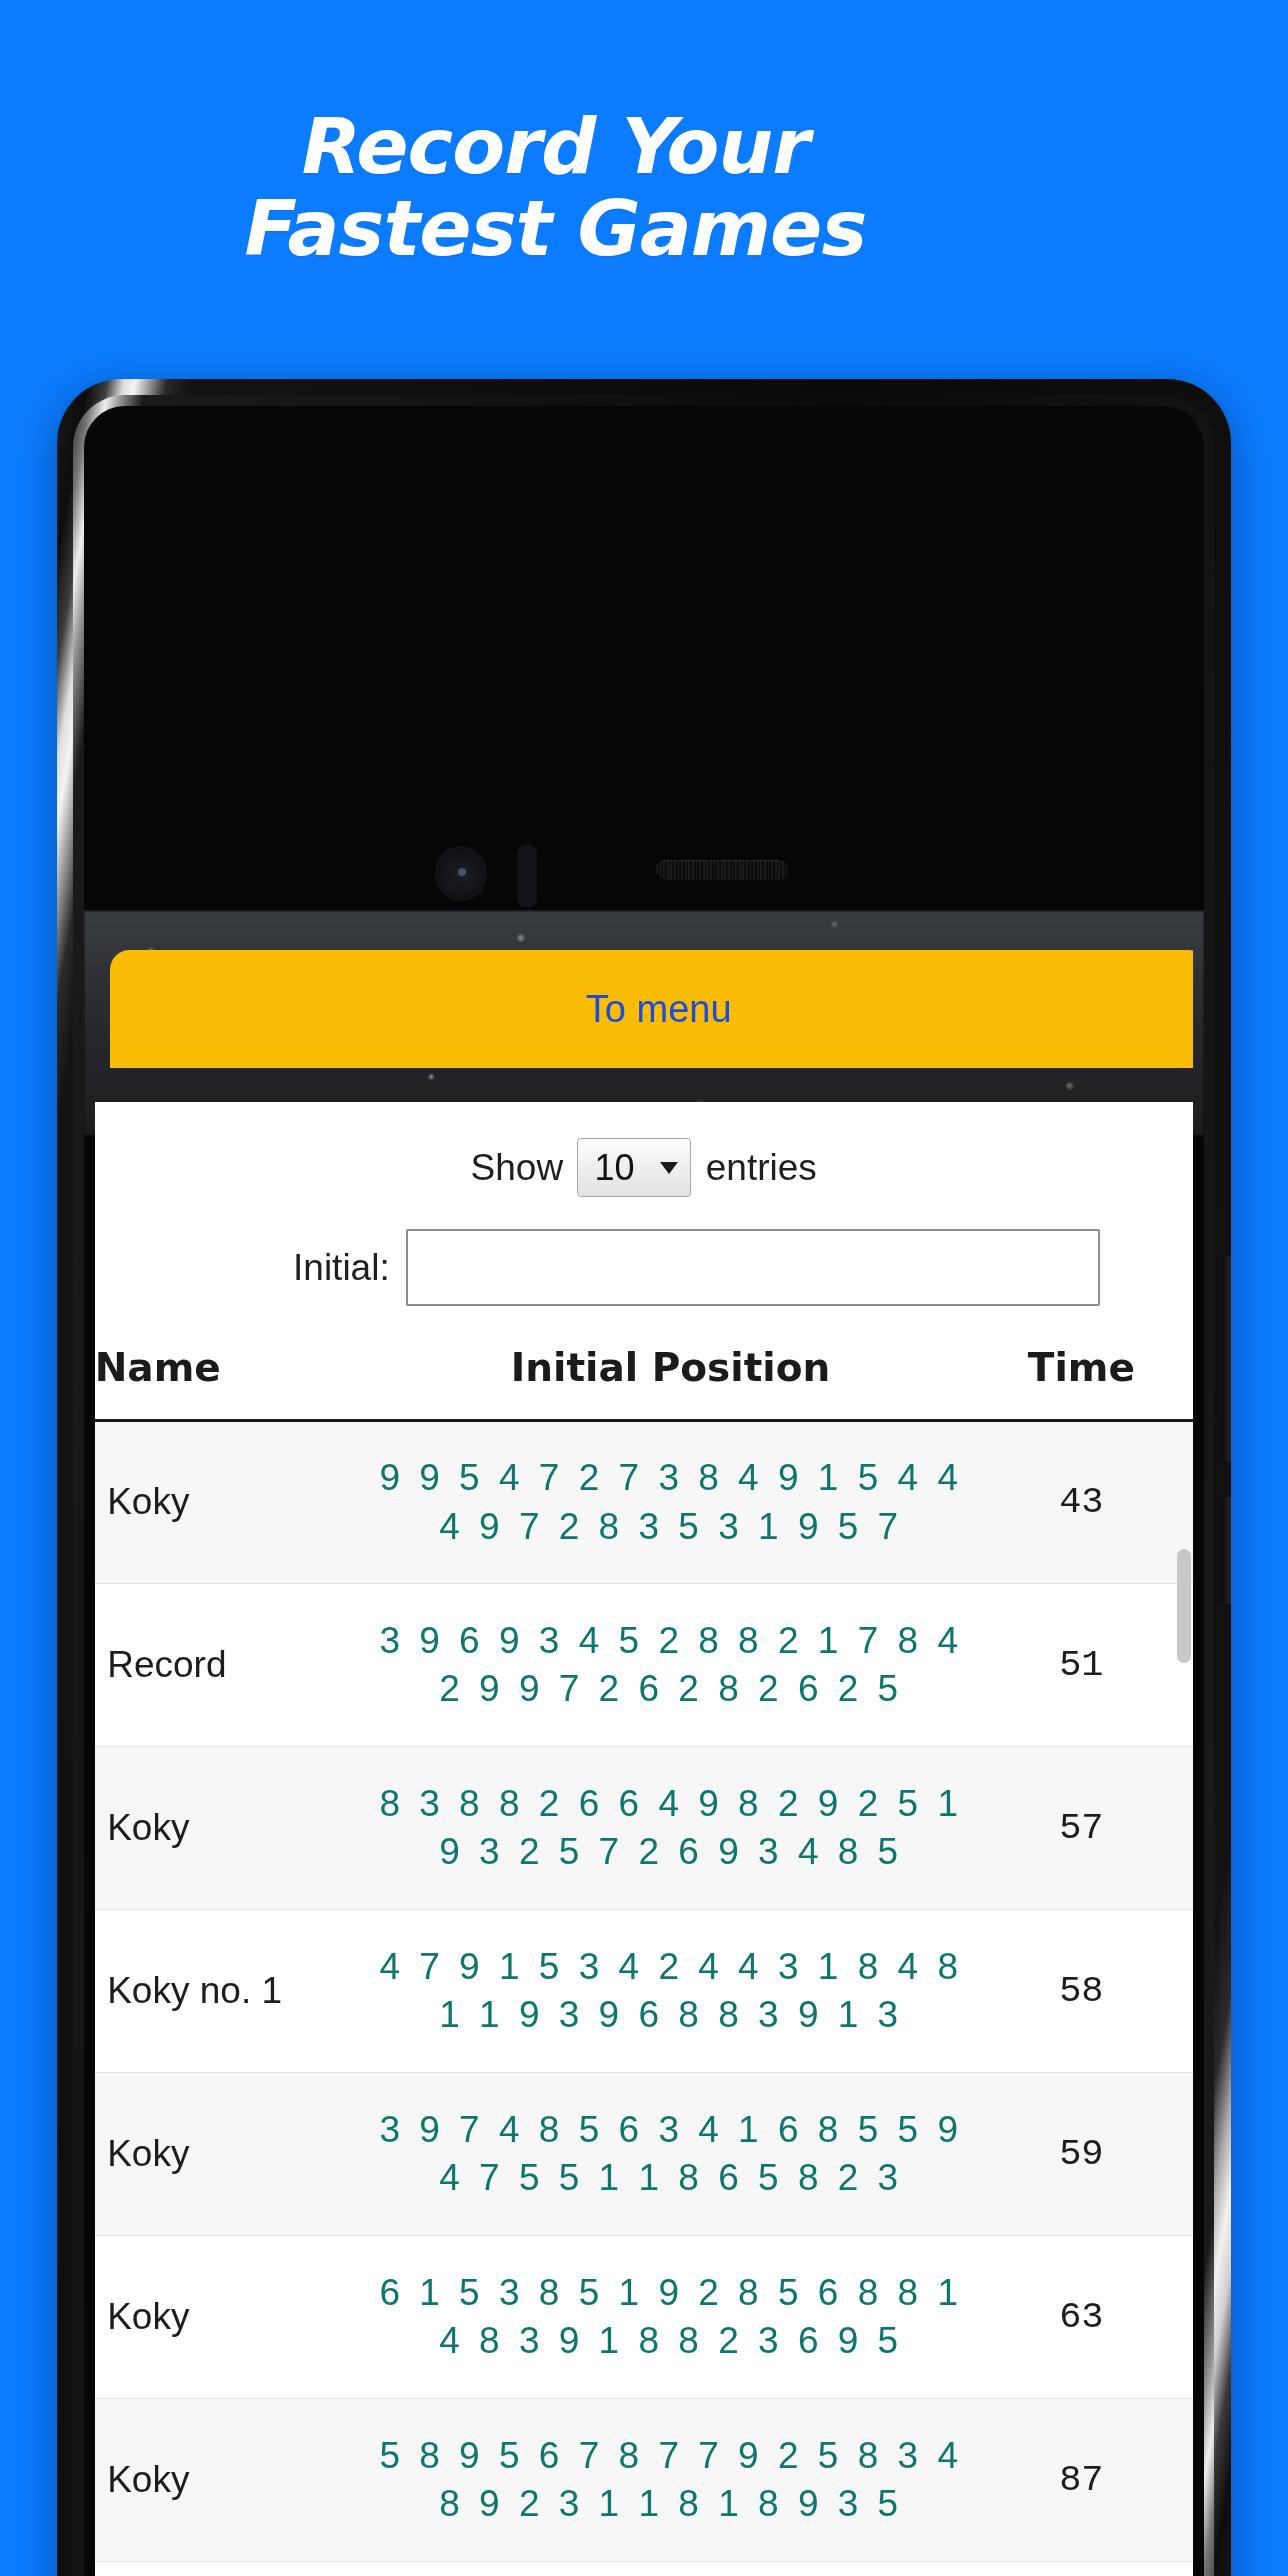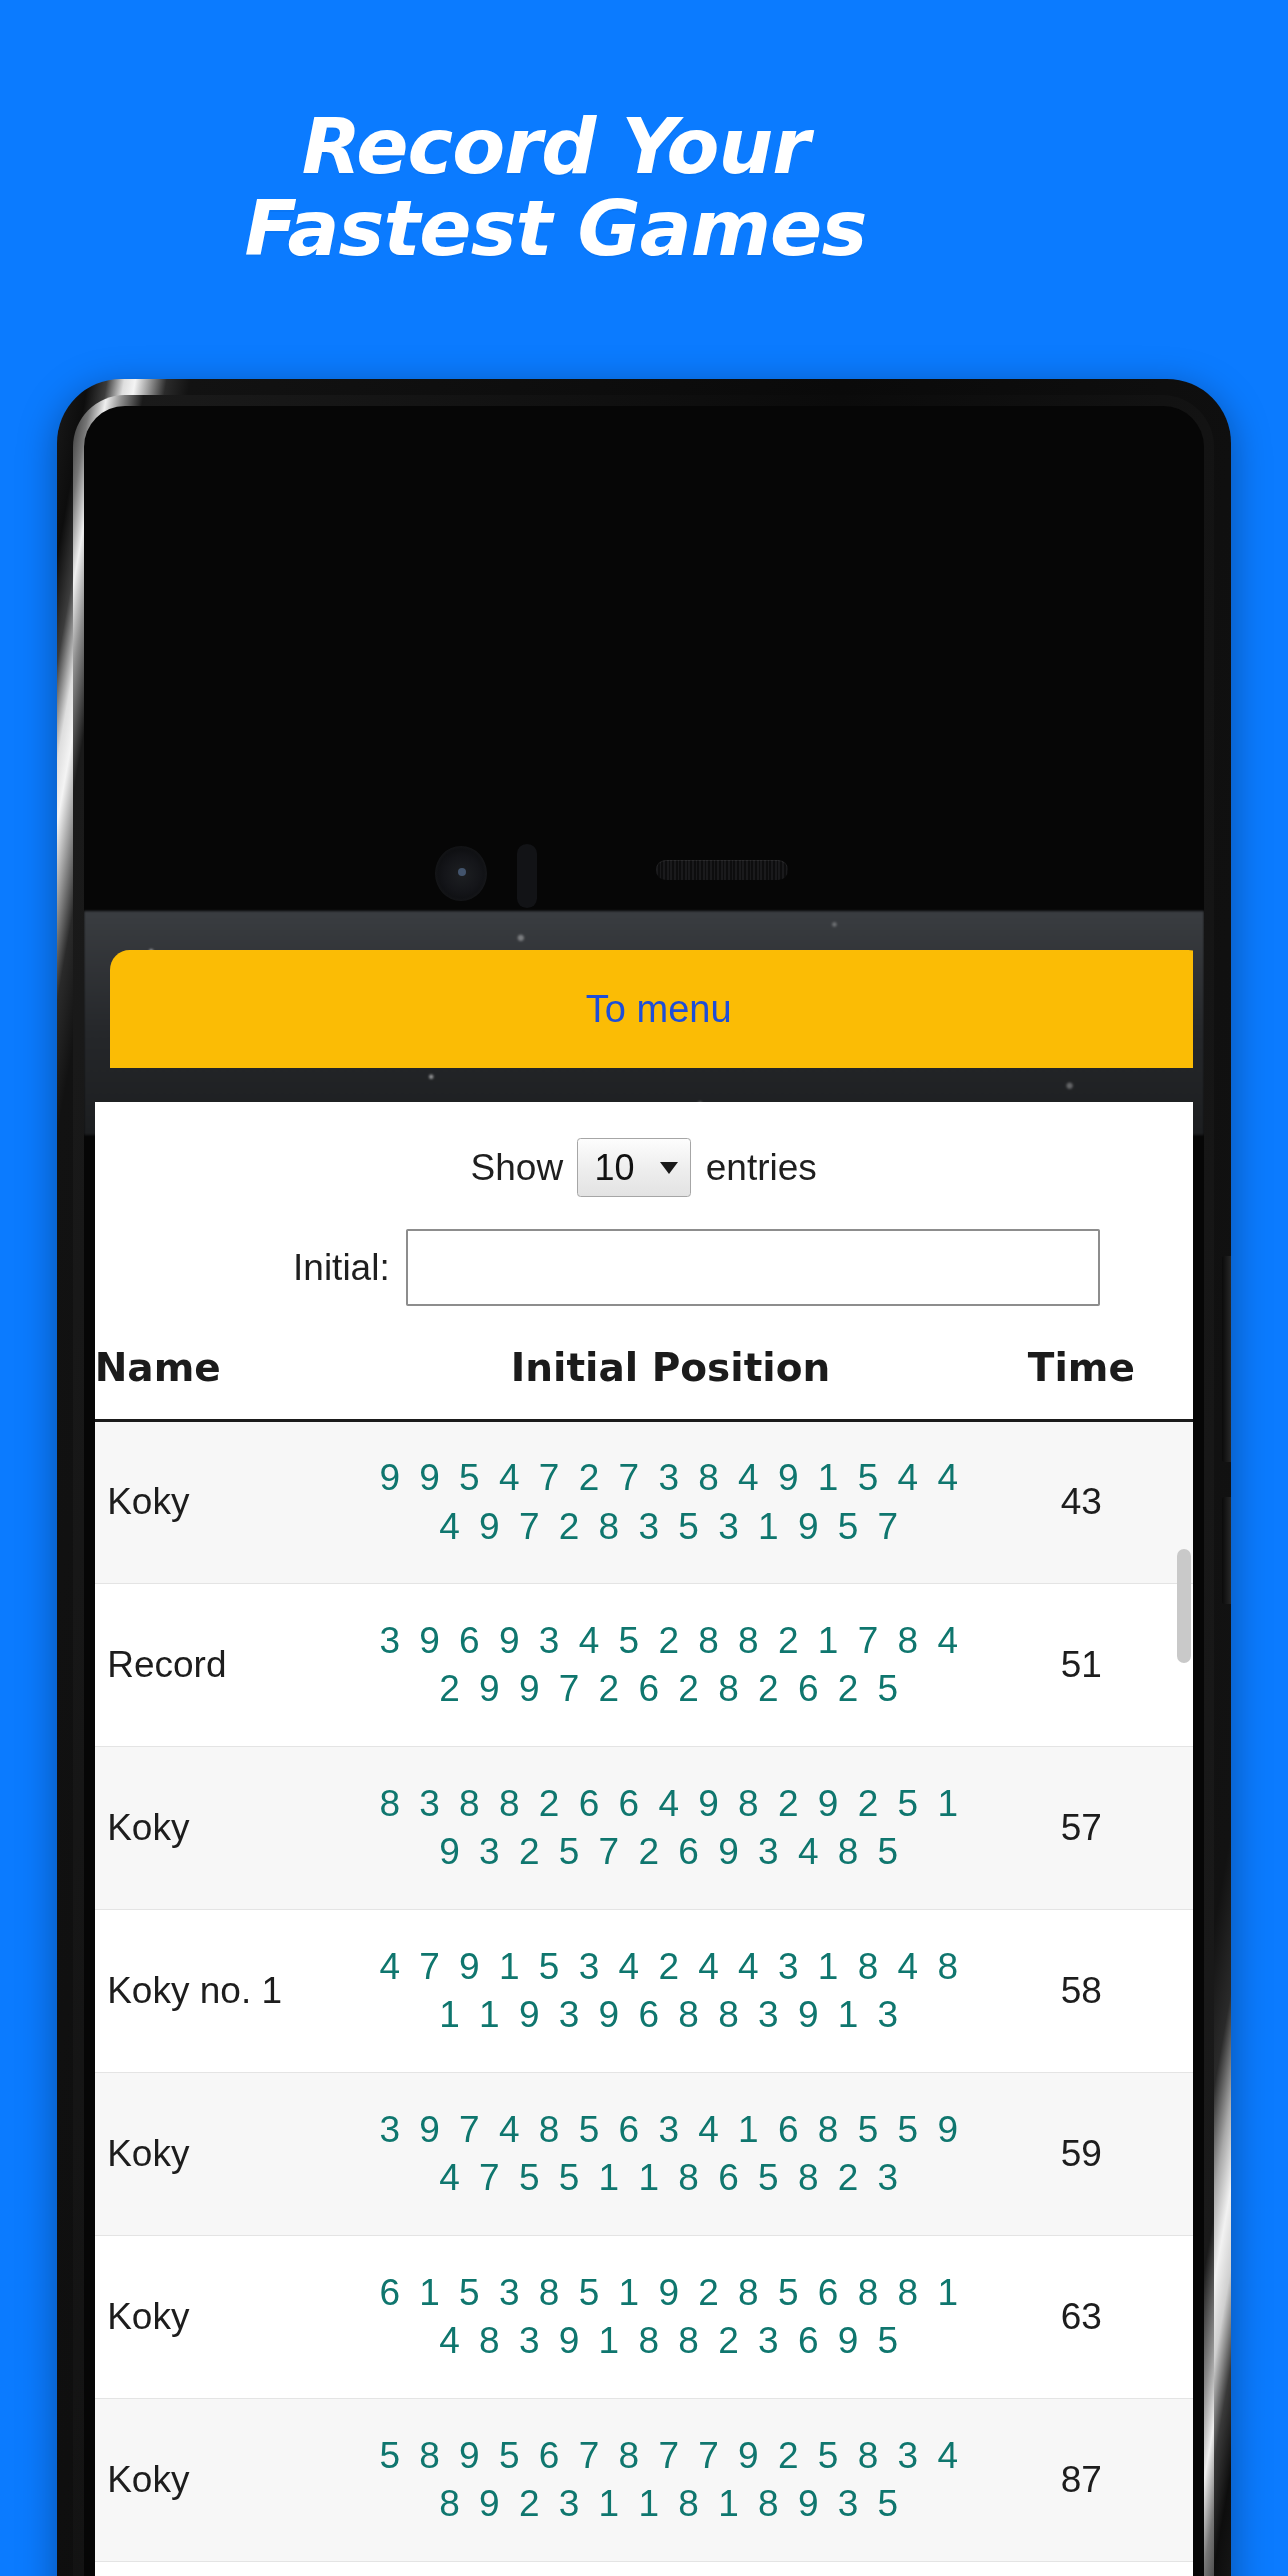--- a/index.html
+++ b/index.html
@@ -225,21 +225,21 @@
   table.scores thead th {
     font-size: 39px;
     font-weight: bold;
     color: #1b1b1b;
     padding: 9px 0 29px 0;
     border-bottom: 3.6px solid #1b1b1b;
     font-family: "DejaVu Sans", sans-serif;
   }
   th.c-name, td.c-name   { width: 268px; text-align: left;  padding-left: 12.5px; }
   th.c-pos,  td.c-pos    { width: 581px; text-align: center; }
-  th.c-time, td.c-time   { width: 216px; text-align: center; }
+  th.c-time, td.c-time   { width: 216px; text-align: center; font-family: Liberation Mono, monospace; }
   th.c-time { padding-right: 19.7px; }
 
   table.scores td {
     font-size: 37px;
     color: #1d1d1d;
     border-bottom: 1.8px solid #e4e4e4;
     vertical-align: middle;
     height: 163px;
     line-height: 1.15;
   }

